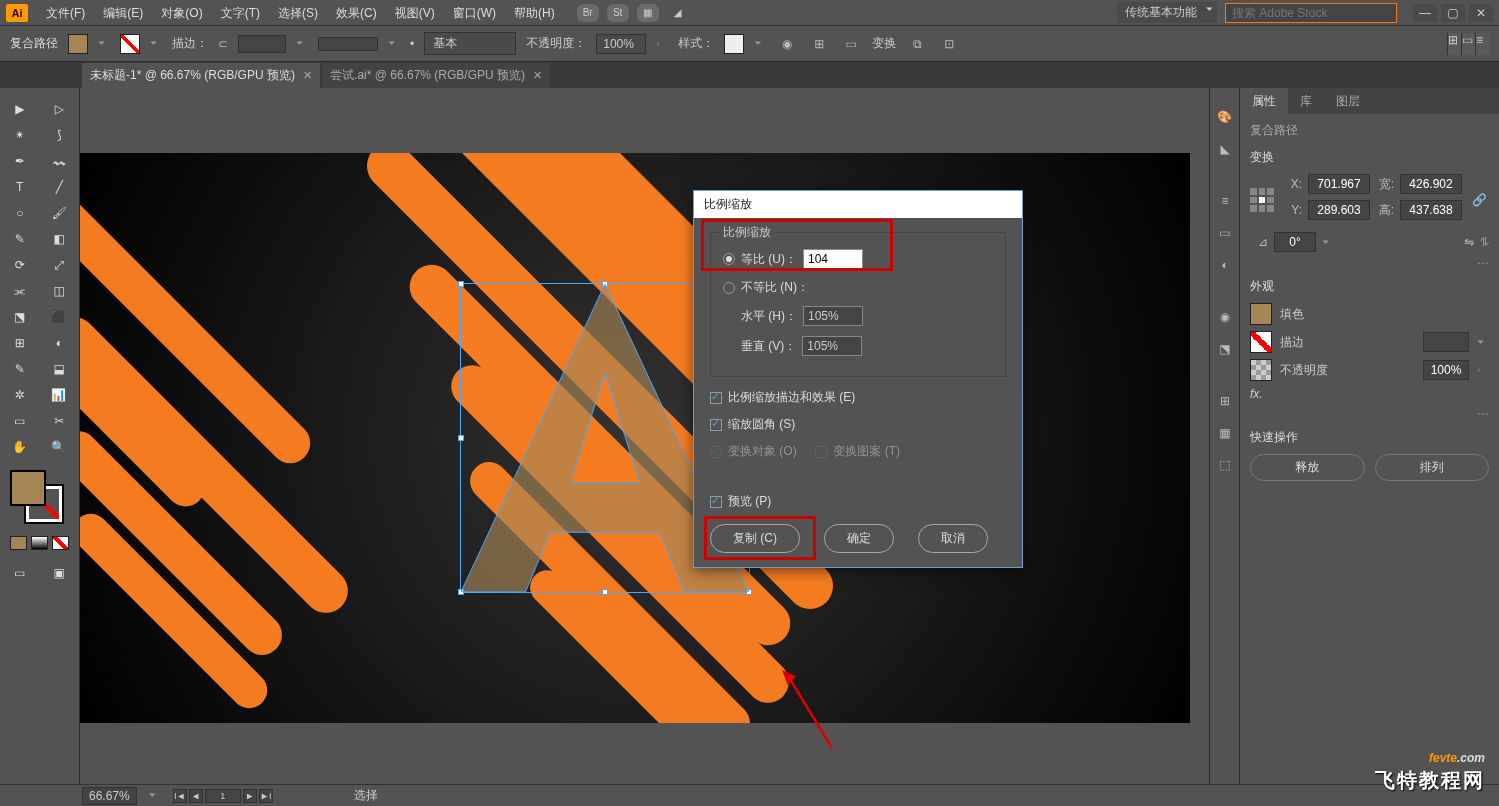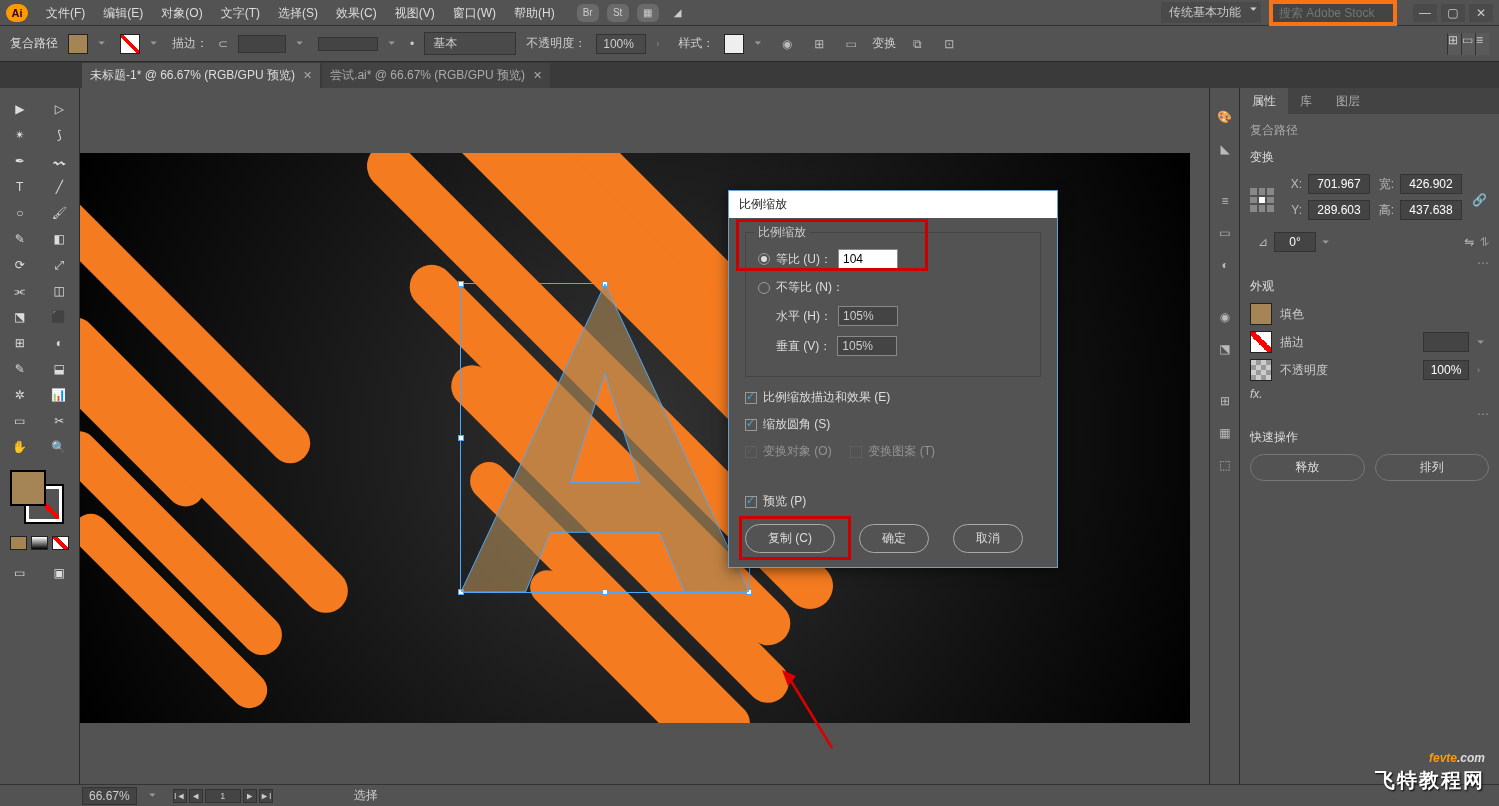--- a/index.html
+++ b/index.html
@@ -1,25 +1,25 @@
 <!DOCTYPE html>
 <html><head>
 <meta charset="utf-8">
 <style>
 * { margin:0; padding:0; box-sizing:border-box; font-family:"Microsoft YaHei",sans-serif; font-size:12px; }
 body { background:#535353; color:#ccc; width:1499px; height:806px; overflow:hidden; position:relative; }
 .topbar { height:26px; background:#535353; display:flex; align-items:center; padding:0 6px; gap:2px; border-bottom:1px solid #333; }
-.ai-logo { width:22px; height:18px; background:#ff9a00; color:#330000; font-weight:bold; display:flex; align-items:center; justify-content:center; font-size:11px; border-radius:9px; margin-right:8px; }
+.ai-logo { width:22px; height:18px; background:#ff9a00; color:#330000; font-weight:bold; display:flex; align-items:center; justify-content:center; font-size:11px; border-radius:2px; margin-right:8px; }
 .menu-item { padding:0 8px; color:#ddd; cursor:pointer; height:26px; line-height:26px; }
 .top-icons { display:flex; gap:8px; margin-left:12px; }
 .top-icon { width:22px; height:18px; background:#6a6a6a; border-radius:6px; display:flex; align-items:center; justify-content:center; font-size:10px; color:#ccc; }
 .top-right { margin-left:auto; display:flex; align-items:center; gap:8px; }
 .workspace-dd { background:#4a4a4a; padding:2px 20px 2px 8px; position:relative; }
 .workspace-dd:after { content:"⏷"; position:absolute; right:4px; top:2px; font-size:9px; }
-.search-box { background:#444; border:4px solid #f97316; padding:2px 6px; width:128px; color:#f9a8d4; }
+.search-box { background:#444; border:1px solid #f97316; padding:2px 6px; width:172px; color:#f9a8d4; }
 .win-ctrl { display:flex; gap:4px; margin-left:8px; }
 .win-btn { width:24px; height:18px; background:#4a4a4a; display:flex; align-items:center; justify-content:center; color:#ccc; }
 
 .ctrlbar { height:36px; background:#535353; display:flex; align-items:center; padding:0 10px; gap:10px; border-bottom:1px solid #2a2a2a; }
 .sel-label { color:#ddd; }
 .swatch { width:20px; height:20px; border:1px solid #222; }
 .dd-arrow { width:12px; font-size:9px; color:#999; }
 .stroke-w { width:48px; background:#444; border:1px solid #333; color:#ccc; padding:1px 4px; }
 .profile-dd { background:#4a4a4a; padding:2px 20px 2px 8px; width:92px; position:relative; border:1px solid #333; }
 .opac-box { background:#4a4a4a; padding:2px 6px; width:50px; border:1px solid #333; }
@@ -61,21 +61,21 @@
 .panel-body { padding:8px 10px; }
 .section-title { color:#ddd; margin:8px 0; font-size:12px; }
 .prop-row { display:flex; align-items:center; gap:6px; margin-bottom:6px; }
 .prop-label { color:#bbb; width:18px; text-align:right; }
 .prop-val { background:#444; border:1px solid #333; padding:2px 4px; width:62px; color:#ffffff; text-align:center; }
 .appearance-row { display:flex; align-items:center; gap:8px; margin-bottom:6px; }
 .app-sw { width:22px; height:22px; border:1px solid #222; }
 .quick-btns { display:flex; gap:10px; margin-top:8px; }
 .quick-btn { flex:1; border:1px solid #777; border-radius:14px; padding:4px 0; text-align:center; background:transparent; color:#ddd; }
 
-.dialog { position:absolute; left:728px; top:190px; width:330px; background:#535353; border:1px solid #6a9fd4; box-shadow:0 3px 12px rgba(0,0,0,.5); }
+.dialog { position:absolute; left:693px; top:190px; width:330px; background:#535353; border:1px solid #6a9fd4; box-shadow:0 3px 12px rgba(0,0,0,.5); }
 .dlg-title { background:#fff; color:#222; padding:5px 10px; }
 .dlg-body { padding:14px 16px; }
 .fieldset { border:1px solid #444; padding:16px 12px 10px; margin-bottom:12px; position:relative; }
 .fs-legend { position:absolute; top:-9px; left:8px; background:#535353; padding:0 4px; color:#ccc; }
 .radio-row { display:flex; align-items:center; gap:6px; margin-bottom:10px; color:#ddd; }
 .radio { width:12px; height:12px; border:1px solid #999; border-radius:50%; display:inline-block; position:relative; }
 .radio.on::after { content:""; position:absolute; inset:2px; background:#ddd; border-radius:50%; }
 .dlg-input { background:#fff; color:#000; border:1px solid #888; padding:2px 4px; width:60px; }
 .dlg-input.dark { background:#444; color:#ccc; }
 .check { width:12px; height:12px; border:1px solid #999; display:inline-block; position:relative; }

